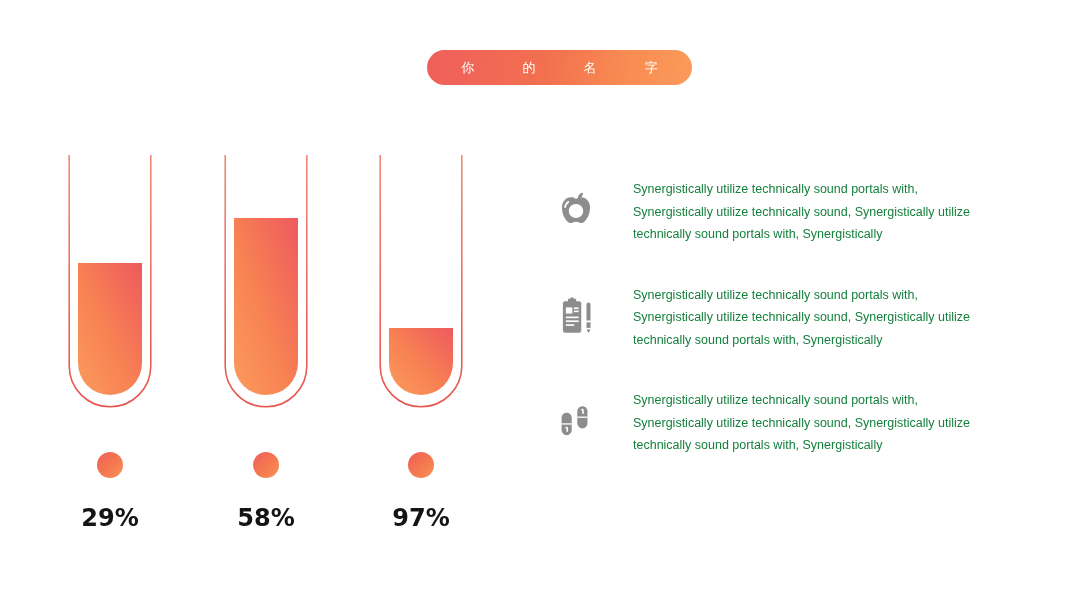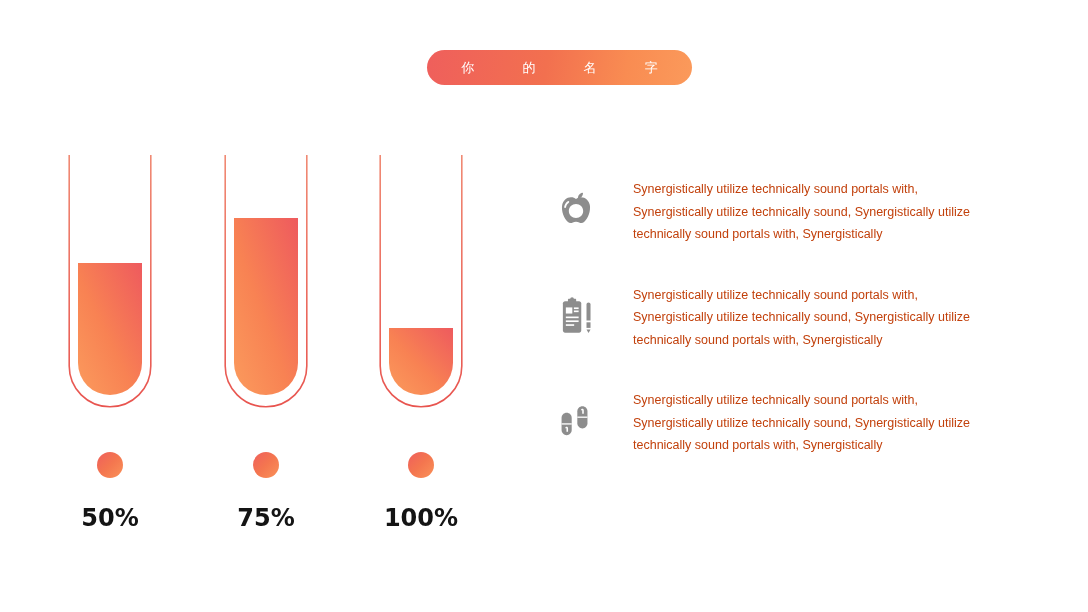--- a/index.html
+++ b/index.html
@@ -90,21 +90,21 @@
     display: flex;
     align-items: center;
     justify-content: center;
     color: #8d8d8d;
     margin-top: 8px;
   }
   .legend-text {
     margin-left: 33px;
     font-size: 12.5px;
     line-height: 22.5px;
-    color: #c2410c;
+    color: #15803d;
     max-width: 345px;
     font-family: "Liberation Sans", sans-serif;
   }
 </style>
 </head>
 <body>
 
 <div class="title-pill">
   <span class="title-text">你 的 名 字</span>
 </div>
@@ -124,61 +124,61 @@
           <stop offset="100%" stop-color="#e8544f"></stop>
         </linearGradient>
       </defs>
 
       <path d="M2.2,5 L2.2,216 A40.8,40.8 0 0 0 83.8,216 L83.8,5" fill="none" stroke="url(#strokeGrad1)" stroke-width="1.6"></path>
 
       <path d="M11,113 L75,113 L75,213 A32,32 0 0 1 11,213 Z" fill="url(#fillGrad1)"></path>
     </svg>
   </div>
   <div class="tube-dot" style="left:97px;"></div>
-  <div class="tube-label" style="left:50px;">50%</div>
+  <div class="tube-label" style="left:50px;">29%</div>
 
   <div class="tube-group" style="left:223px;">
     <svg class="tube-svg" width="86" height="262" viewBox="0 0 86 262">
       <defs>
         <linearGradient id="fillGrad2" x1="0" y1="1" x2="1" y2="0">
           <stop offset="0%" stop-color="#fb9b5d"></stop>
           <stop offset="45%" stop-color="#f88253"></stop>
           <stop offset="100%" stop-color="#ee5a5e"></stop>
         </linearGradient>
         <linearGradient id="strokeGrad2" x1="0" y1="0" x2="0" y2="1">
           <stop offset="0%" stop-color="#f08a74"></stop>
           <stop offset="100%" stop-color="#e8544f"></stop>
         </linearGradient>
       </defs>
       <path d="M2.2,5 L2.2,216 A40.8,40.8 0 0 0 83.8,216 L83.8,5" fill="none" stroke="url(#strokeGrad2)" stroke-width="1.6"></path>
       <path d="M11,68 L75,68 L75,213 A32,32 0 0 1 11,213 Z" fill="url(#fillGrad2)"></path>
     </svg>
   </div>
   <div class="tube-dot" style="left:253px;"></div>
-  <div class="tube-label" style="left:206px;">75%</div>
+  <div class="tube-label" style="left:206px;">58%</div>
 
   <div class="tube-group" style="left:378px;">
     <svg class="tube-svg" width="86" height="262" viewBox="0 0 86 262">
       <defs>
         <linearGradient id="fillGrad3" x1="0" y1="1" x2="1" y2="0">
           <stop offset="0%" stop-color="#fb9b5d"></stop>
           <stop offset="45%" stop-color="#f88253"></stop>
           <stop offset="100%" stop-color="#ee5a5e"></stop>
         </linearGradient>
         <linearGradient id="strokeGrad3" x1="0" y1="0" x2="0" y2="1">
           <stop offset="0%" stop-color="#f08a74"></stop>
           <stop offset="100%" stop-color="#e8544f"></stop>
         </linearGradient>
       </defs>
       <path d="M2.2,5 L2.2,216 A40.8,40.8 0 0 0 83.8,216 L83.8,5" fill="none" stroke="url(#strokeGrad3)" stroke-width="1.6"></path>
       <path d="M11,178 L75,178 L75,213 A32,32 0 0 1 11,213 Z" fill="url(#fillGrad3)"></path>
     </svg>
   </div>
   <div class="tube-dot" style="left:408px;"></div>
-  <div class="tube-label" style="left:361px;">100%</div>
+  <div class="tube-label" style="left:361px;">97%</div>
 
 </div>
 
 <div class="legend">
 
   <div class="legend-row">
     <span class="legend-icon">
       <svg width="42" height="42" viewBox="0 0 48 48" fill="currentColor">
         <path d="M26.2,9.6c0.4-2.6,2.2-4.6,4.6-5.3c0.7-0.2,1.3,0.3,1.2,1c-0.3,2.6-2.1,4.7-4.5,5.4
                  C26.7,10.9,26.1,10.3,26.2,9.6z"></path>

